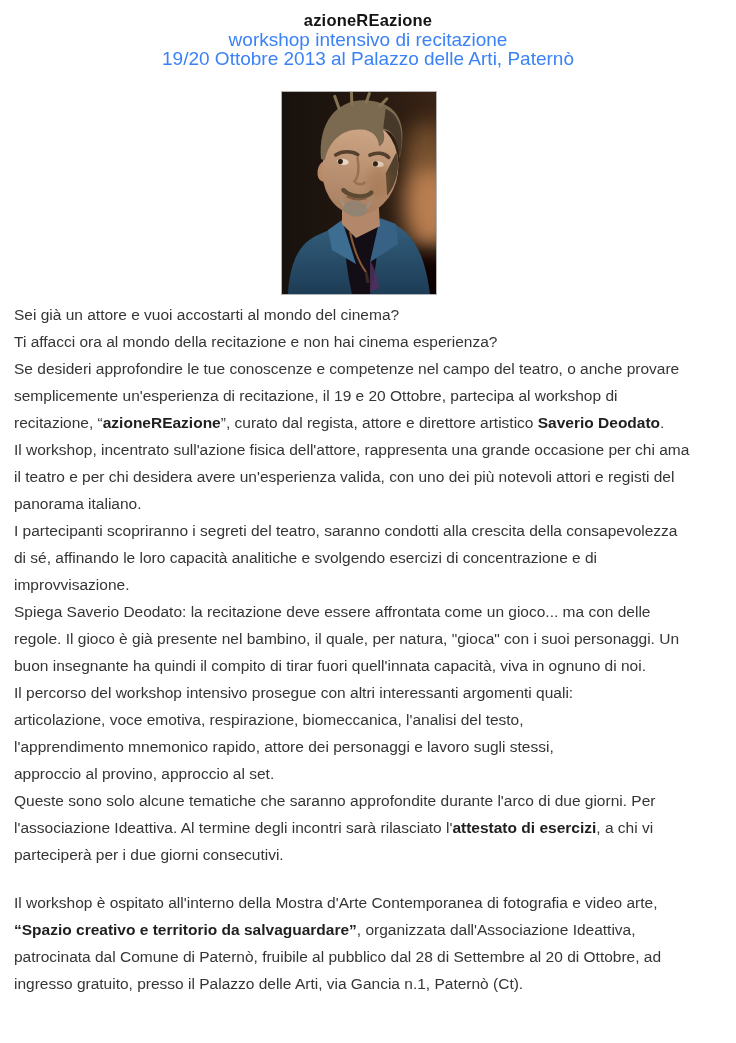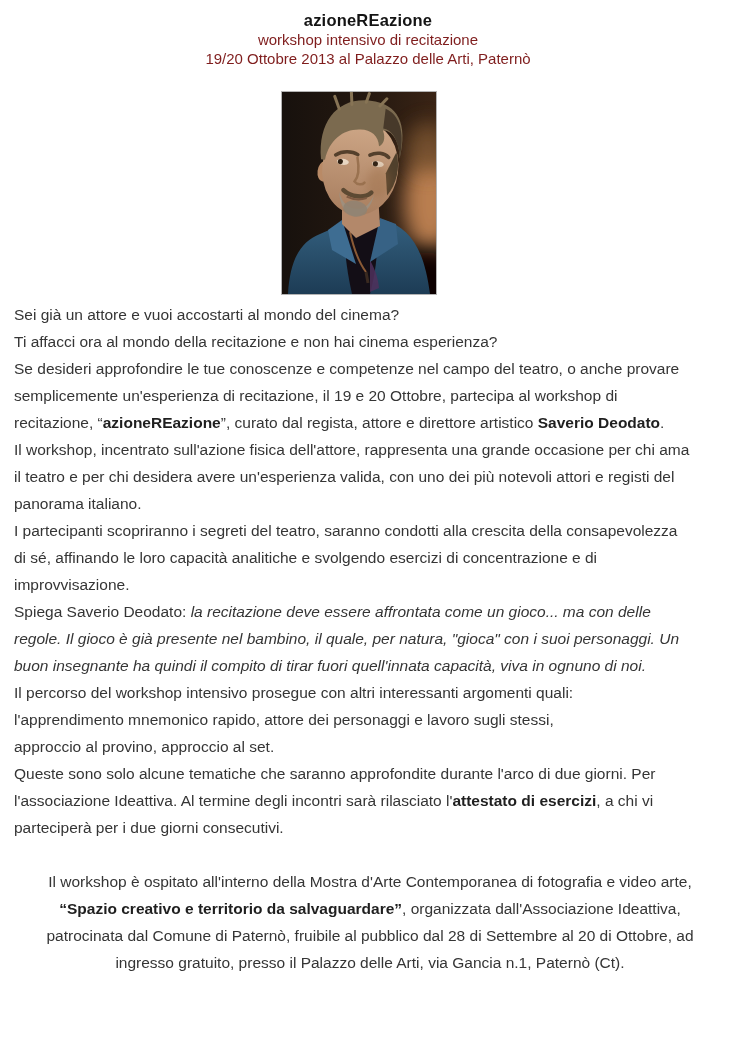--- a/index.html
+++ b/index.html
@@ -15,41 +15,41 @@
   
   .header{
     position:absolute;top:10px;left:0;width:736px;
     text-align:center;
   }
   .title{
     font-size:16.5px;font-weight:bold;line-height:20px;
     color:#141414;letter-spacing:0.2px;
   }
   .subtitle{
-    font-size:15px;line-height:19.3px;color:#7f1d1d;
+    font-size:19px;line-height:19.3px;color:#3b82f6;
   }
   
   .photo-frame{
     position:absolute;left:281px;top:91px;
     width:154px;height:202px;
     border:1px solid #b3b3b3;
     box-sizing:content-box;
     overflow:hidden;
     background:#1d140e;
   }
   .photo-frame svg{display:block;}
   
   .article{
     position:absolute;left:14px;top:301px;width:712px;
     font-size:15.5px;line-height:27px;color:#353535;
   }
   .text-line{white-space:nowrap;height:27px;}
-  .text-block + .text-block{margin-top:27px;text-align:center;}
+  .text-block + .text-block{margin-top:21px;}
   .bold{font-weight:bold;color:#1f1f1f;}
-  .italic{font-style:italic;}
+  .italic{}
 </style>
 </head>
 <body>
 
 <div id="page">
 
   <div class="header">
     <div class="title">azioneREazione</div>
     <div class="subtitle">workshop intensivo di recitazione</div>
     <div class="subtitle">19/20 Ottobre 2013 al Palazzo delle Arti, Paternò</div>
@@ -128,20 +128,21 @@
         <div class="text-line"><span>Il workshop, incentrato sull'azione fisica dell'attore, rappresenta una grande occasione per chi ama</span></div>
         <div class="text-line"><span>il teatro e per chi desidera avere un'esperienza valida, con uno dei più notevoli attori e registi del</span></div>
         <div class="text-line"><span>panorama italiano.</span></div>
         <div class="text-line"><span>I partecipanti scopriranno i segreti del teatro, saranno condotti alla crescita della consapevolezza</span></div>
         <div class="text-line"><span>di sé, affinando le loro capacità analitiche e svolgendo esercizi di concentrazione e di</span></div>
         <div class="text-line"><span>improvvisazione.</span></div>
         <div class="text-line"><span>Spiega Saverio Deodato: </span><span class="italic">la recitazione deve essere affrontata come un gioco... ma con delle</span></div>
         <div class="text-line"><span class="italic">regole. Il gioco è già presente nel bambino, il quale, per natura, "gioca" con i suoi personaggi. Un</span></div>
         <div class="text-line"><span class="italic">buon insegnante ha quindi il compito di tirar fuori quell'innata capacità, viva in ognuno di noi.</span></div>
         <div class="text-line"><span>Il percorso del workshop intensivo prosegue con altri interessanti argomenti quali:</span></div>
+        <div class="text-line"><span>articolazione, voce emotiva, respirazione, biomeccanica, l'analisi del testo,</span></div>
         <div class="text-line"><span>l'apprendimento mnemonico rapido, attore dei personaggi e lavoro sugli stessi,</span></div>
         <div class="text-line"><span>approccio al provino, approccio al set.</span></div>
         <div class="text-line"><span>Queste sono solo alcune tematiche che saranno approfondite durante l'arco di due giorni. Per</span></div>
         <div class="text-line"><span>l'associazione Ideattiva. Al termine degli incontri sarà rilasciato l'</span><span class="bold">attestato di esercizi</span><span>, a chi vi</span></div>
         <div class="text-line"><span>parteciperà per i due giorni consecutivi.</span></div>
       </div>
       <div class="text-block">
         <div class="text-line"><span>Il workshop è ospitato all'interno della Mostra d'Arte Contemporanea di fotografia e video arte,</span></div>
         <div class="text-line"><span class="bold">“Spazio creativo e territorio da salvaguardare”</span><span>, organizzata dall'Associazione Ideattiva,</span></div>
         <div class="text-line"><span>patrocinata dal Comune di Paternò, fruibile al pubblico dal 28 di Settembre al 20 di Ottobre, ad</span></div>

